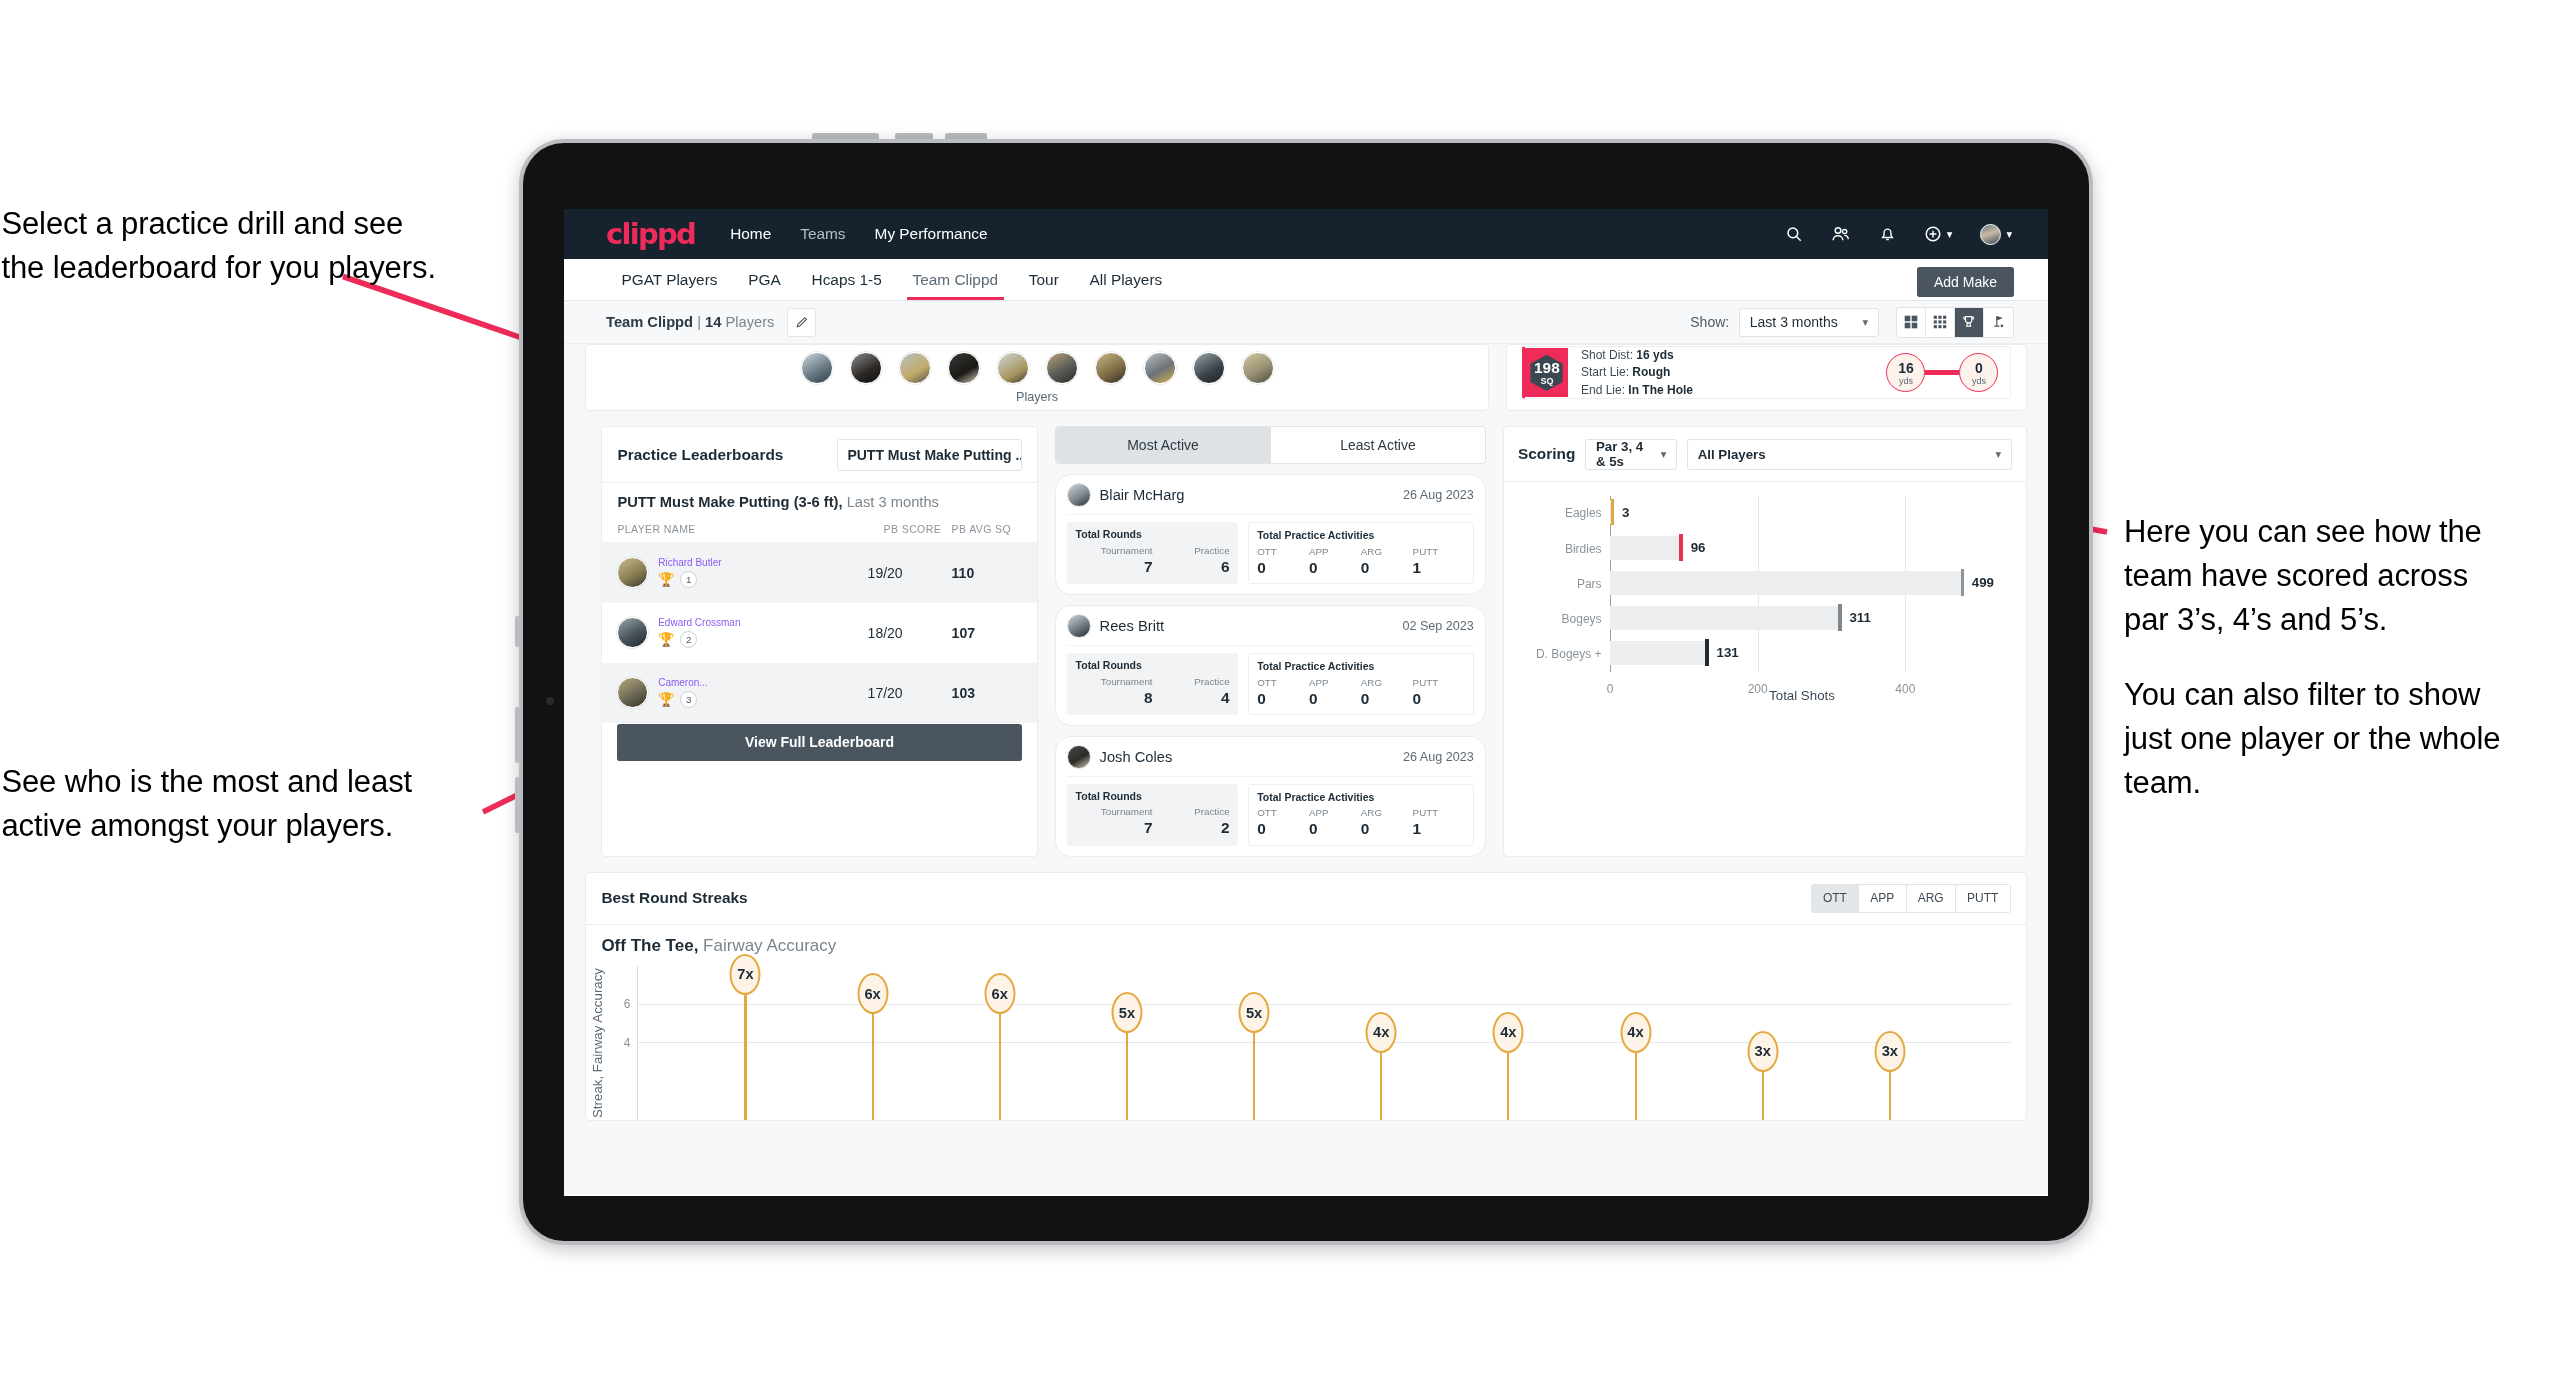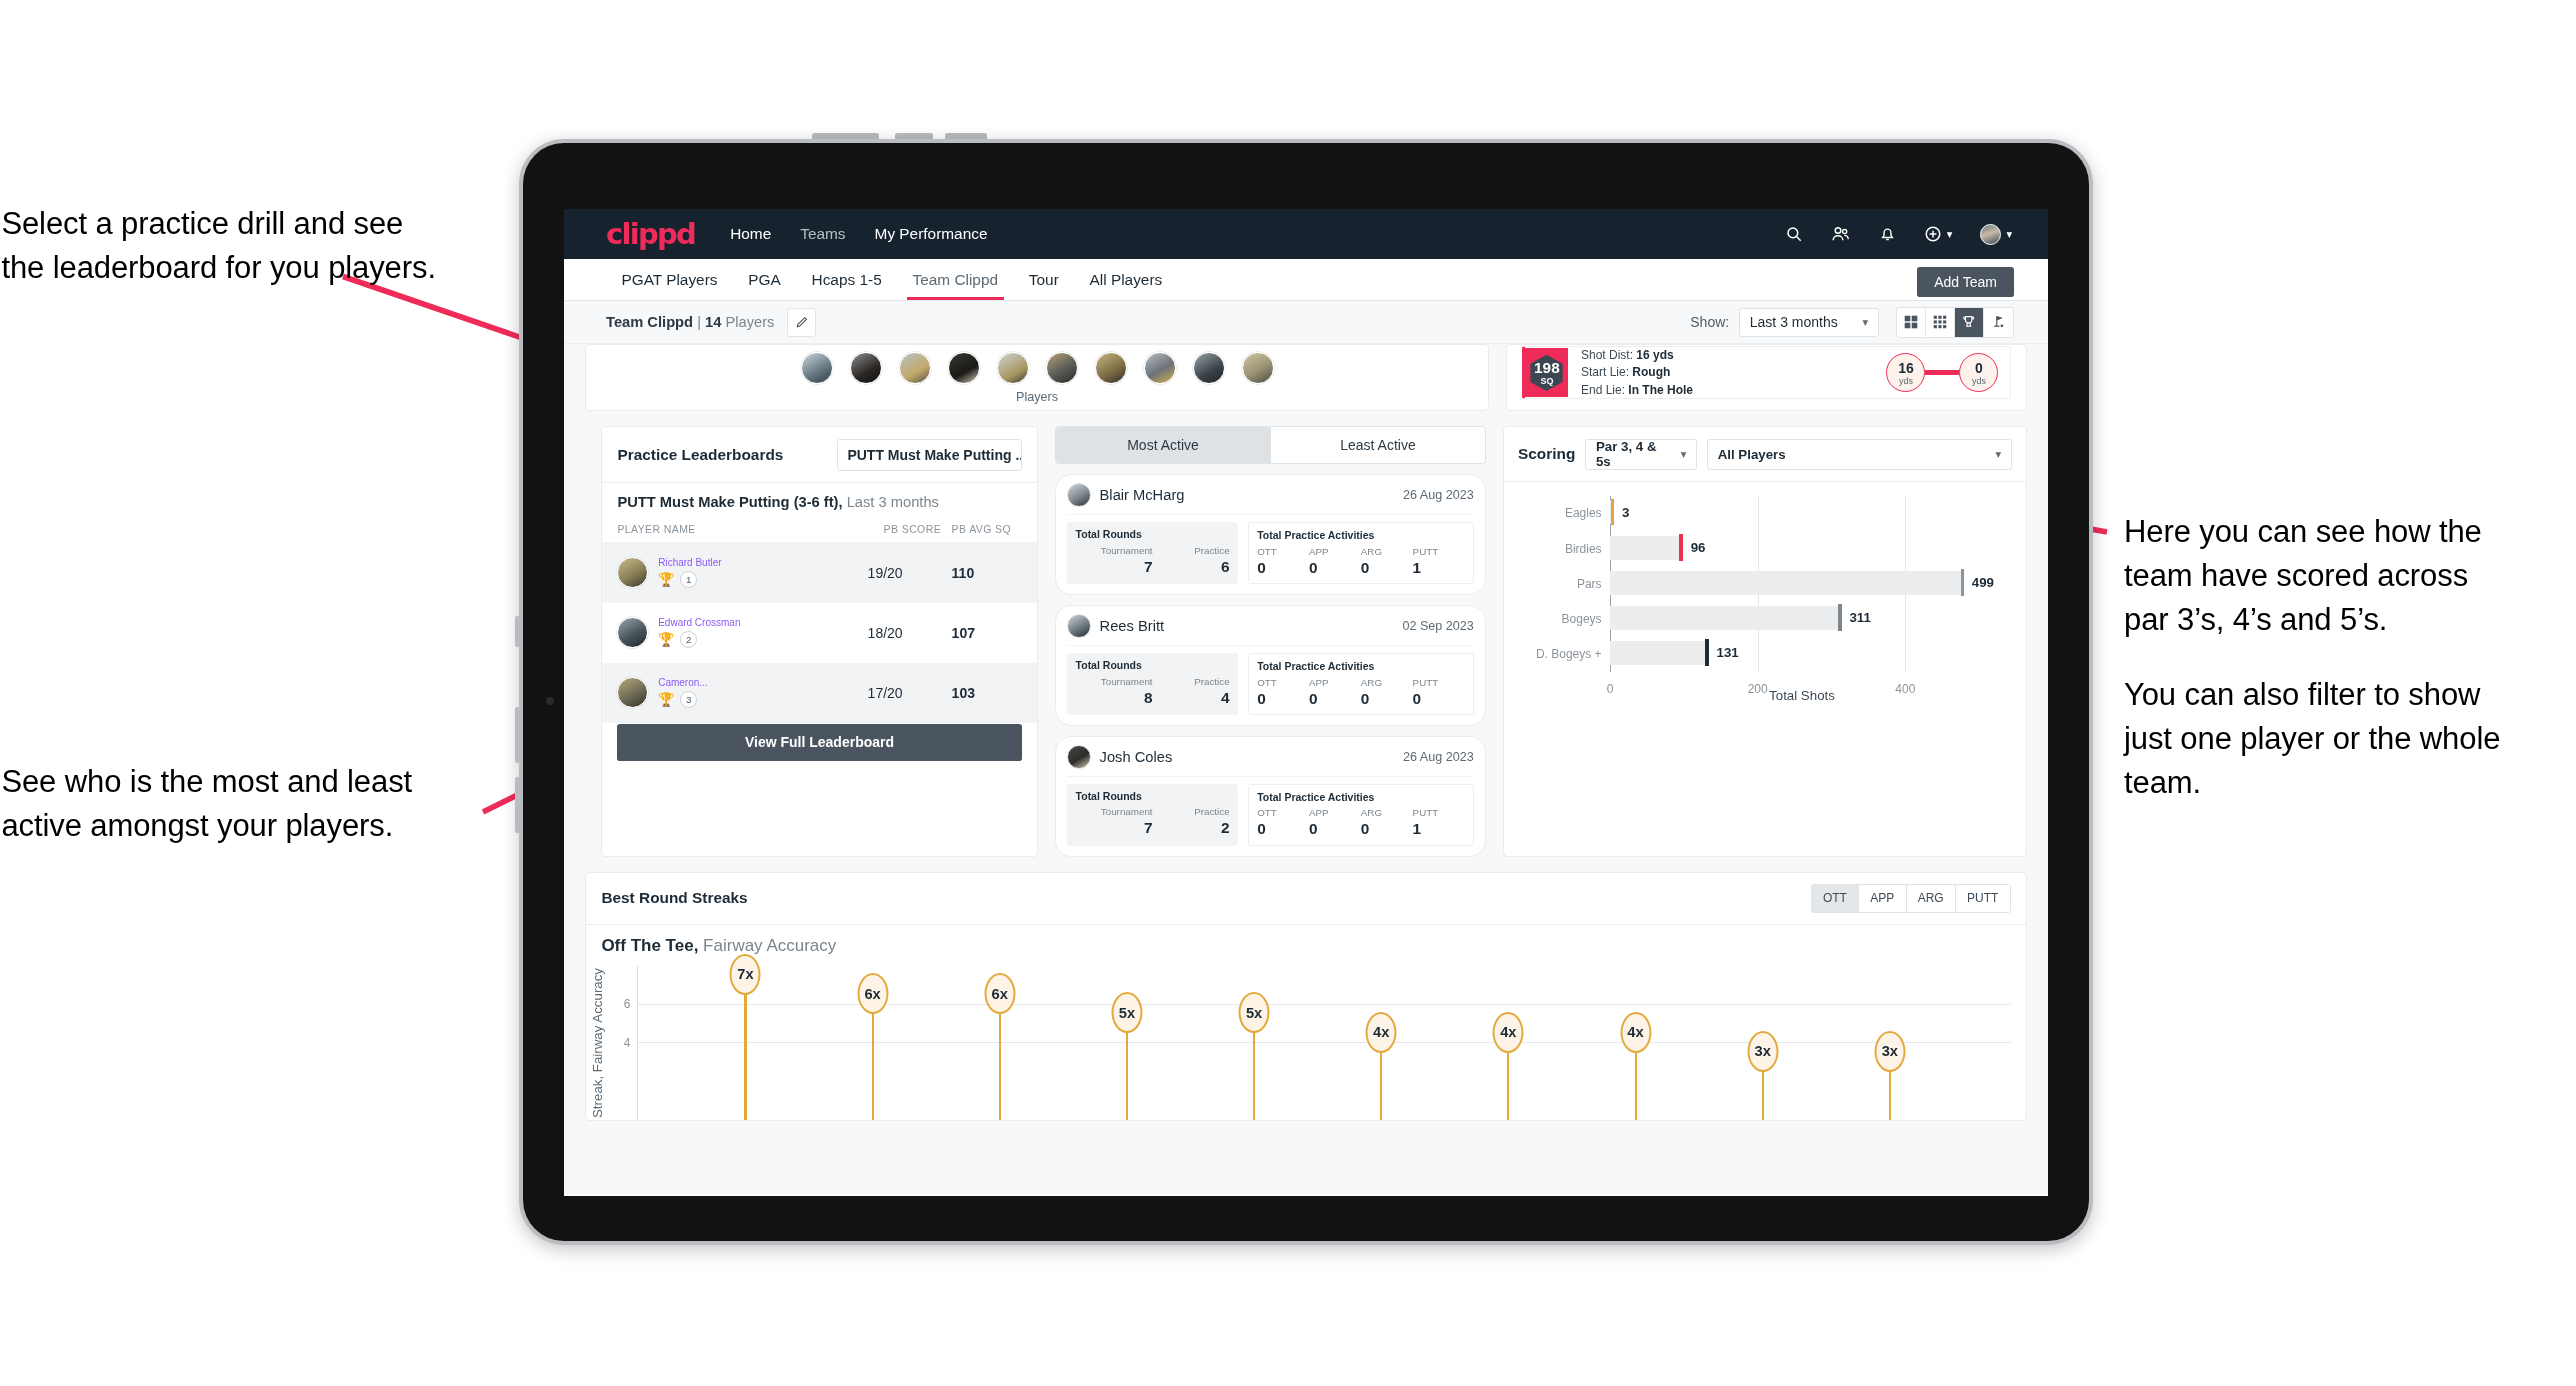--- a/index.html
+++ b/index.html
@@ -262,21 +262,21 @@
 
   
   #schead { display: flex; align-items: center; padding: 11.2px 14px; border-bottom: 0.7px solid #eceef0; gap: 9.8px; }
   #sctitle { font-size: 15.4px; font-weight: 700; color: #1d2b36; }
   .scsel {
     height: 31px; border: 0.7px solid #dfe3e6; border-radius: 2.8px; display: flex;
     align-items: center; padding: 0 9.8px; font-size: 13.3px; font-weight: 700;
     color: #1d2b36; cursor: pointer;
   }
   .scsel .cv { margin-left: 8.4px; font-weight: 400; color: #5c6a75; font-size: 11.2px; }
-  #scsel1 { width: 112px; }
+  #scsel1 { width: 92px; }
   #scsel2 { flex: 1; }
   #scsel2 .cv { margin-left: auto; }
   #scchart { position: relative; height: 231px; padding: 11.2px 14px 0 14px; }
   #plotarea { position: absolute; left: 106px; top: 14px; right: 32px; bottom: 41px; }
   .vgrid { position: absolute; top: 0; bottom: 0; width: 0.7px; background: #e4e7ea; }
   .vgrid.axis { background: #9aa2a9; }
   .barrow { position: absolute; left: 0; right: 0; display: flex; align-items: center; }
   .barbg { height: 24px; background: #ebedef; position: relative; }
   .barcap { position: absolute; right: -2.1px; top: -1.4px; width: 3.5px; height: 26.6px; }
   .barval { font-size: 13.3px; font-weight: 700; color: #1d2b36; margin-left: 9.8px; white-space: nowrap; }
@@ -411,21 +411,21 @@
     </div>
   </div>
 
   <div id="tabsrow">
     <div class="tabitem">PGAT Players</div>
     <div class="tabitem">PGA</div>
     <div class="tabitem">Hcaps 1-5</div>
     <div class="tabitem active">Team Clippd</div>
     <div class="tabitem">Tour</div>
     <div class="tabitem">All Players</div>
-    <div id="addteam">Add Team</div>
+    <div id="addteam">Add Make</div>
   </div>
 
   <div id="subheader">
     <div id="teamtitle"><b>Team Clippd</b><span class="light"> | </span><b>14</b><span class="light"> Players</span></div>
     <div id="editbtn">
       <svg width="14" height="14" viewBox="0 0 24 24" fill="none" stroke="#3d4a55" stroke-width="1.8">
         <path d="M16.5 4.5l3 3L8 19l-4 1 1-4z"></path>
       </svg>
     </div>
     <div id="sub-spacer"></div>

